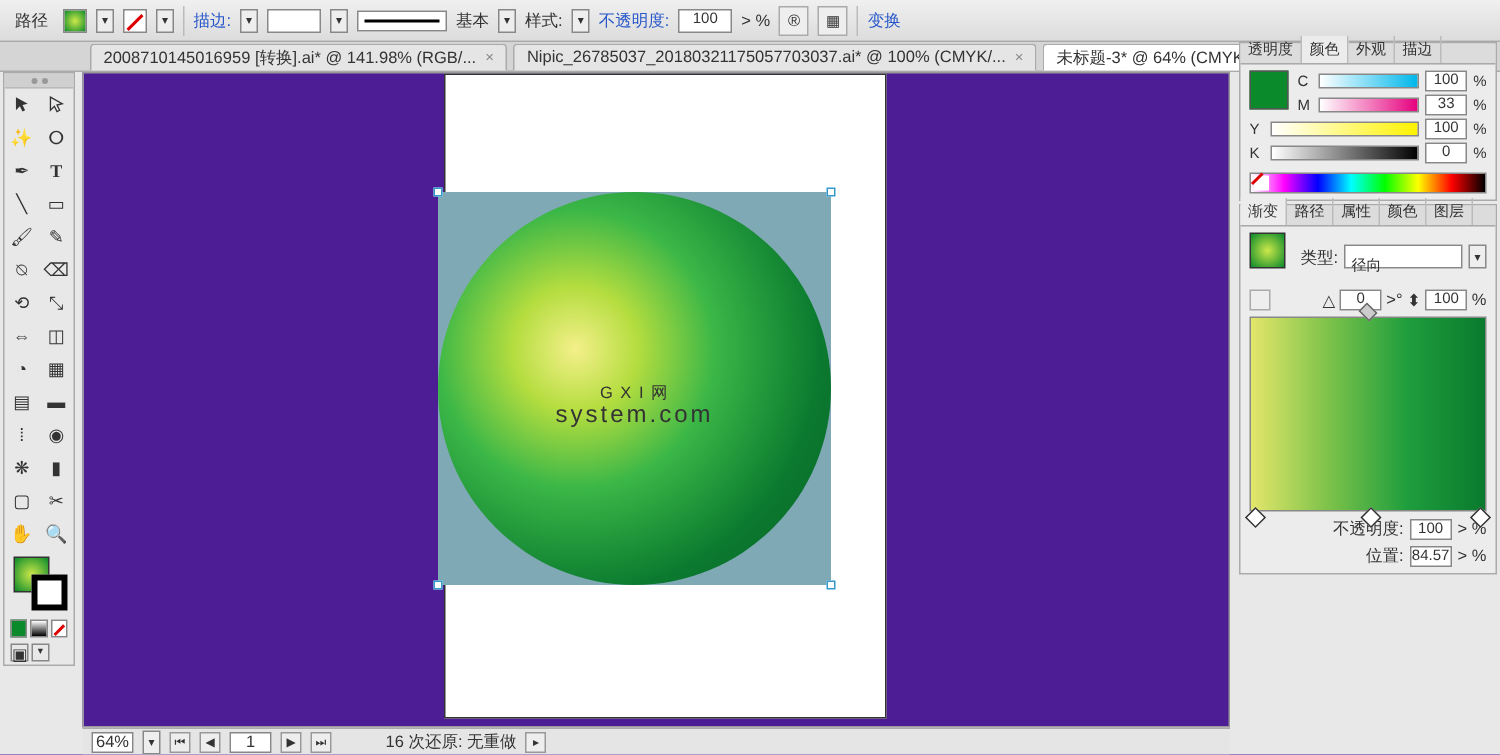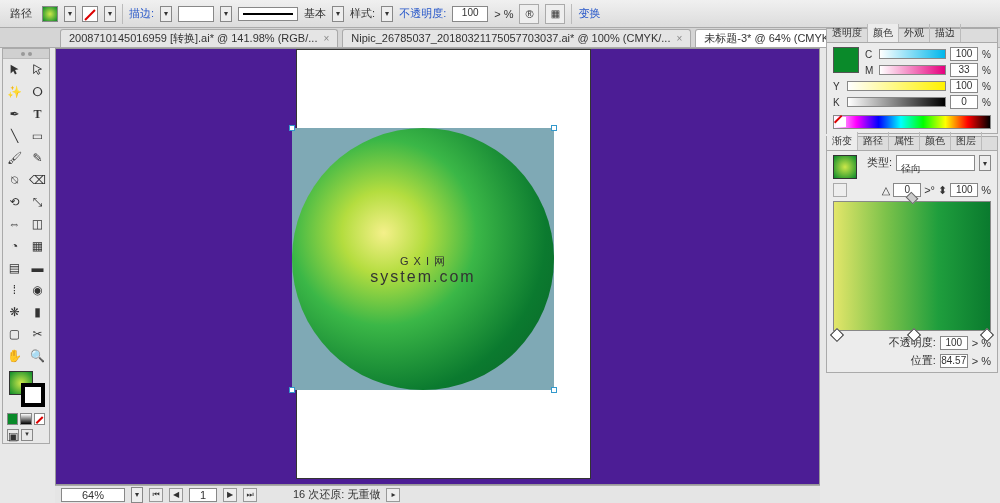--- a/index.html
+++ b/index.html
@@ -53,27 +53,27 @@
 .sY{background:linear-gradient(90deg,#fff,#fff200);}
 .sK{background:linear-gradient(90deg,#fff,#000);}
 .valbox{width:28px;height:14px;border:1px solid #888;background:#fff;text-align:center;font-size:10px;}
 .pct{font-size:10px;}
 .colorbar{height:14px;background:linear-gradient(90deg,#fff,#f0f,#00f,#0ff,#0f0,#ff0,#f00,#000);margin-top:4px;border:1px solid #888;position:relative;}
 .colorbar .nof{position:absolute;left:2px;top:1px;width:10px;height:10px;background:#fff;}
 .colorbar .nof::after{content:"";position:absolute;inset:0;border-top:2px solid #d00;transform:rotate(-45deg);}
 .grad-big{height:130px;margin:4px 0;border:1px solid #888;background:linear-gradient(90deg,#e3e66a,#7cc24a,#1f9e3d,#0a7a2e);position:relative;}
 .gstop{position:absolute;bottom:-10px;width:10px;height:10px;background:#fff;border:1px solid #333;transform:rotate(45deg);}
 .grad-sw{width:24px;height:24px;border:1px solid #333;background:radial-gradient(circle,#cde84a,#0a8a2a);float:left;margin-right:6px;}
-.type-row{display:flex;align-items:flex-start;gap:4px;margin-bottom:4px;}
+.type-row{display:flex;align-items:flex-end;gap:4px;margin-bottom:14px;}
 .sel{flex:1;height:16px;border:1px solid #888;background:#fff;padding:6px 4px;font-size:10px;}
 .opts-row{display:flex;align-items:center;gap:3px;margin-bottom:4px;}
 .icon-sm{width:14px;height:14px;border:1px solid #aaa;background:#eee;}
 .kv-row{display:flex;align-items:center;justify-content:flex-end;gap:4px;margin-top:3px;}
 .statusbar{position:absolute;left:55px;right:180px;bottom:0;height:18px;background:#e5e5e5;border-top:1px solid #aaa;display:flex;align-items:center;gap:6px;padding:0 6px;font-size:10px;}
-.sb-sel{width:64px;height:14px;border:1px solid #888;background:#fff;text-align:center;}
+.sb-sel{width:28px;height:14px;border:1px solid #888;background:#fff;text-align:center;}
 .nav-btn{width:14px;height:14px;border:1px solid #999;background:#eee;font-size:8px;display:flex;align-items:center;justify-content:center;}
 .colorchip{width:26px;height:26px;border:1px solid #555;background:#0a8a2a;float:left;margin-right:6px;}
 </style>
 </head>
 <body>
 
 <div class="topbar">
   <span class="lbl">路径</span>
   <div class="swatch fill-green"></div>
   <div class="dd">▾</div>

